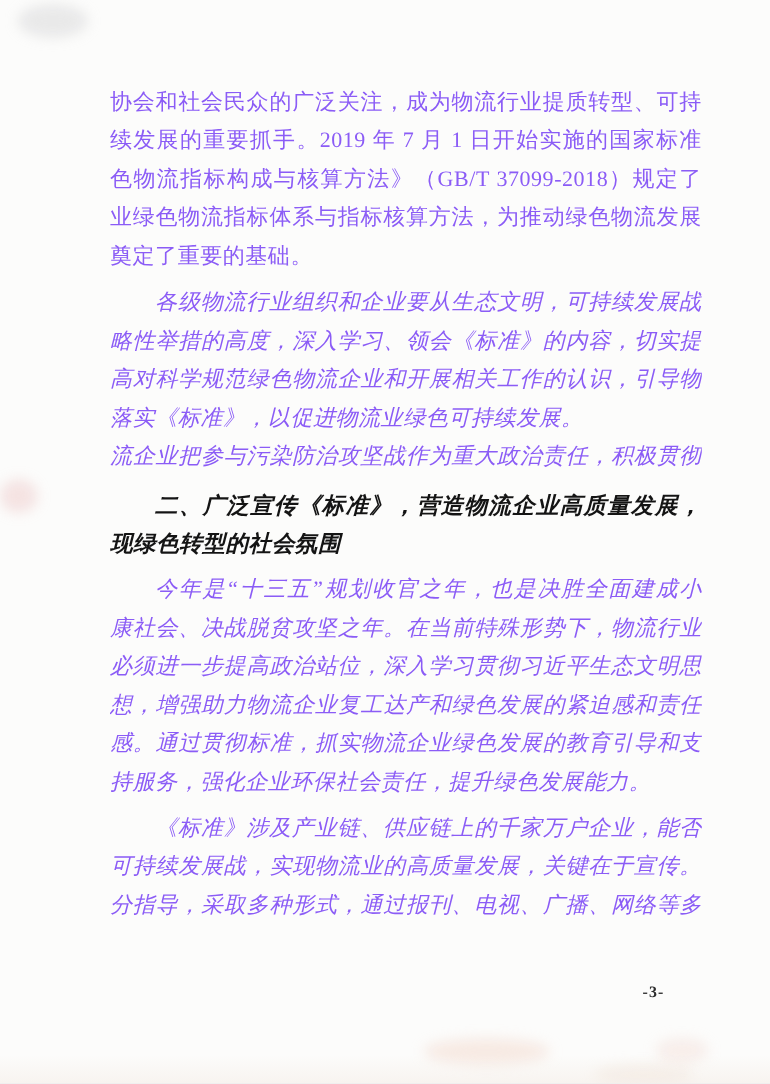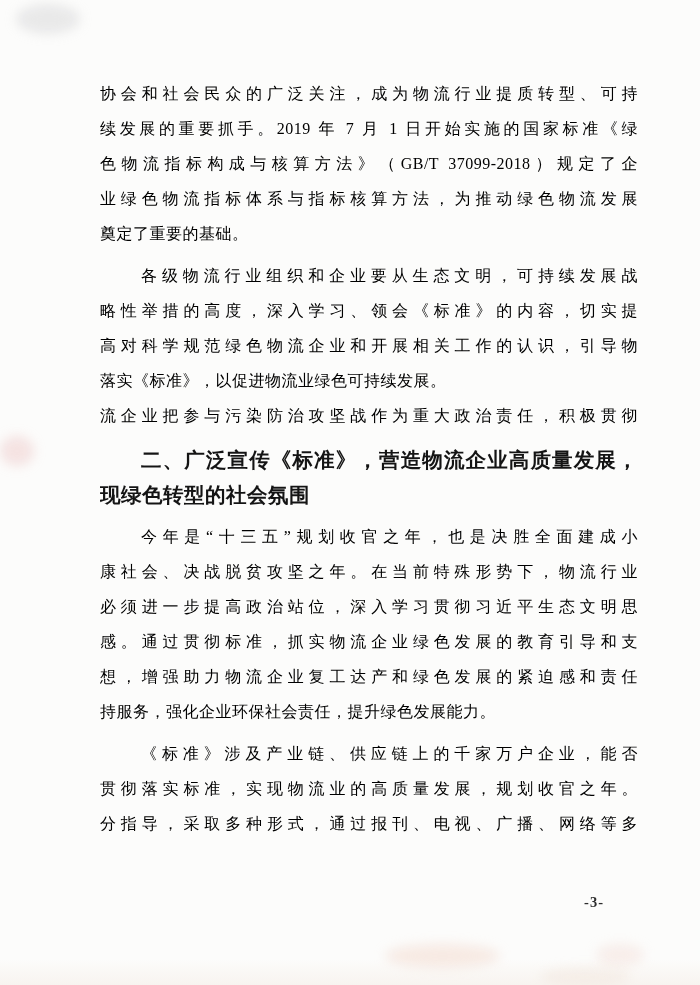--- a/index.html
+++ b/index.html
@@ -17,34 +17,34 @@
     font-family: "Liberation Serif", "DejaVu Serif", serif;
     color: #262626;
   }
   .content {
     position: absolute;
     left: 100px;
     top: 76px;
     width: 538px;
   }
   .para { margin: 0; }
-  .para + .para { margin-top: 7px; }
+  .para + .para { margin-top: 7px; font-style: italic; }
   .para.heading {
     margin-top: 9px;
     margin-bottom: 7px;
   }
   .line {
-    font-size: 16px;
+    font-size: 20px;
     line-height: 35px;
     height: 35px;
     overflow: hidden;
     text-align: justify;
     text-align-last: justify;
     letter-spacing: 0.5px;
-    color: #000000;
+    color: #8b5cf6;
   }
   .line.end {
     text-align: center;
     text-align-last: left;
   }
   .line.indent {
     text-indent: 41px;
   }
   .heading .line {
     font-family: "Liberation Sans", "DejaVu Sans", sans-serif;
@@ -104,27 +104,27 @@
         <div class="line">流企业把参与污染防治攻坚战作为重大政治责任，积极贯彻</div>
       </div>
       <div class="para heading">
         <div class="line indent">二、广泛宣传《标准》，营造物流企业高质量发展，实</div>
         <div class="line end">现绿色转型的社会氛围</div>
       </div>
       <div class="para body">
         <div class="line indent">今年是“十三五”规划收官之年，也是决胜全面建成小</div>
         <div class="line">康社会、决战脱贫攻坚之年。在当前特殊形势下，物流行业</div>
         <div class="line">必须进一步提高政治站位，深入学习贯彻习近平生态文明思</div>
+        <div class="line">想，增强助力物流企业复工达产和绿色发展的紧迫感和责任</div>
         <div class="line">感。通过贯彻标准，抓实物流企业绿色发展的教育引导和支</div>
-        <div class="line">想，增强助力物流企业复工达产和绿色发展的紧迫感和责任</div>
         <div class="line end">持服务，强化企业环保社会责任，提升绿色发展能力。</div>
       </div>
       <div class="para body">
         <div class="line indent">《标准》涉及产业链、供应链上的千家万户企业，能否</div>
-        <div class="line">贯彻落实标准，实现物流业的高质量发展，规划收官之年。</div>
+        <div class="line">可持续发展战，实现物流业的高质量发展，关键在于宣传。</div>
         <div class="line">分指导，采取多种形式，通过报刊、电视、广播、网络等多</div>
       </div>
     </div>
 
   <div class="page-num">-3-</div>
 
   <div class="smudge s-bottom1"></div>
   <div class="smudge s-bottom2"></div>
   <div class="smudge s-bottom3"></div>
   <div class="bottom-tint"></div>

